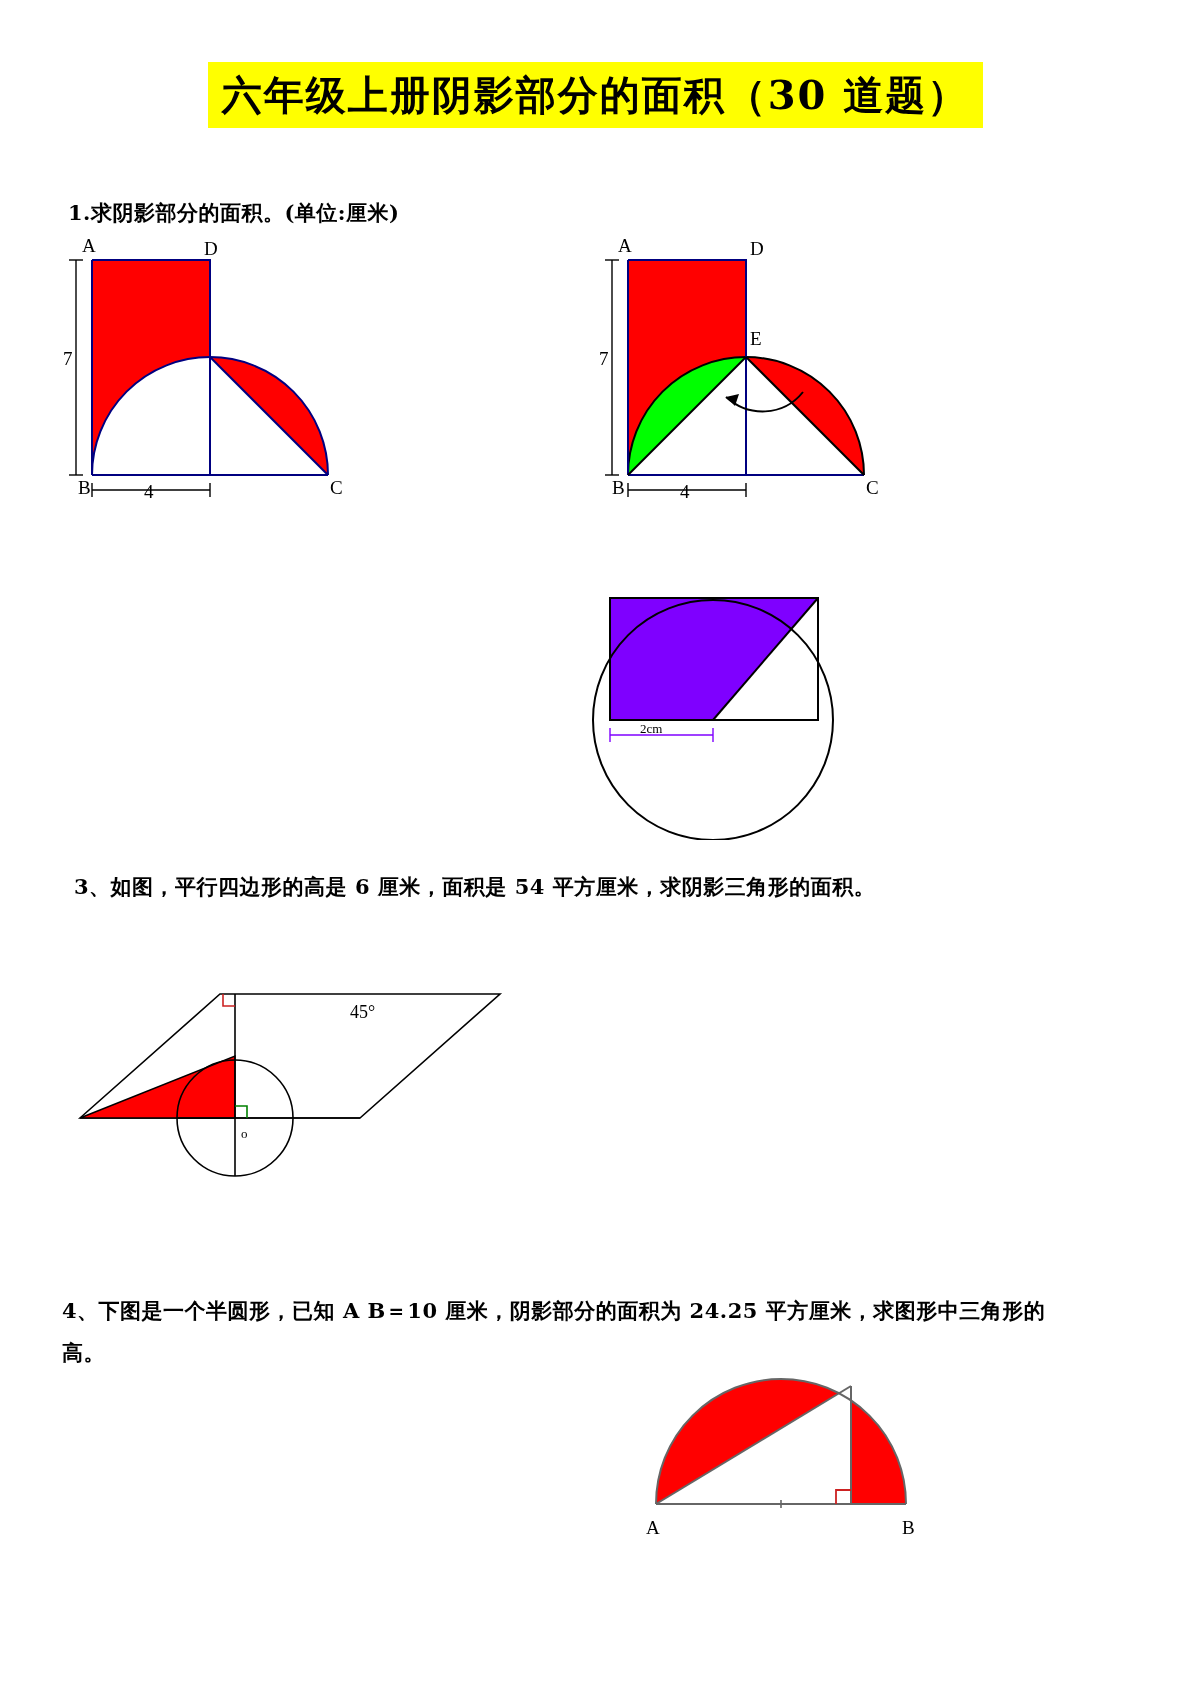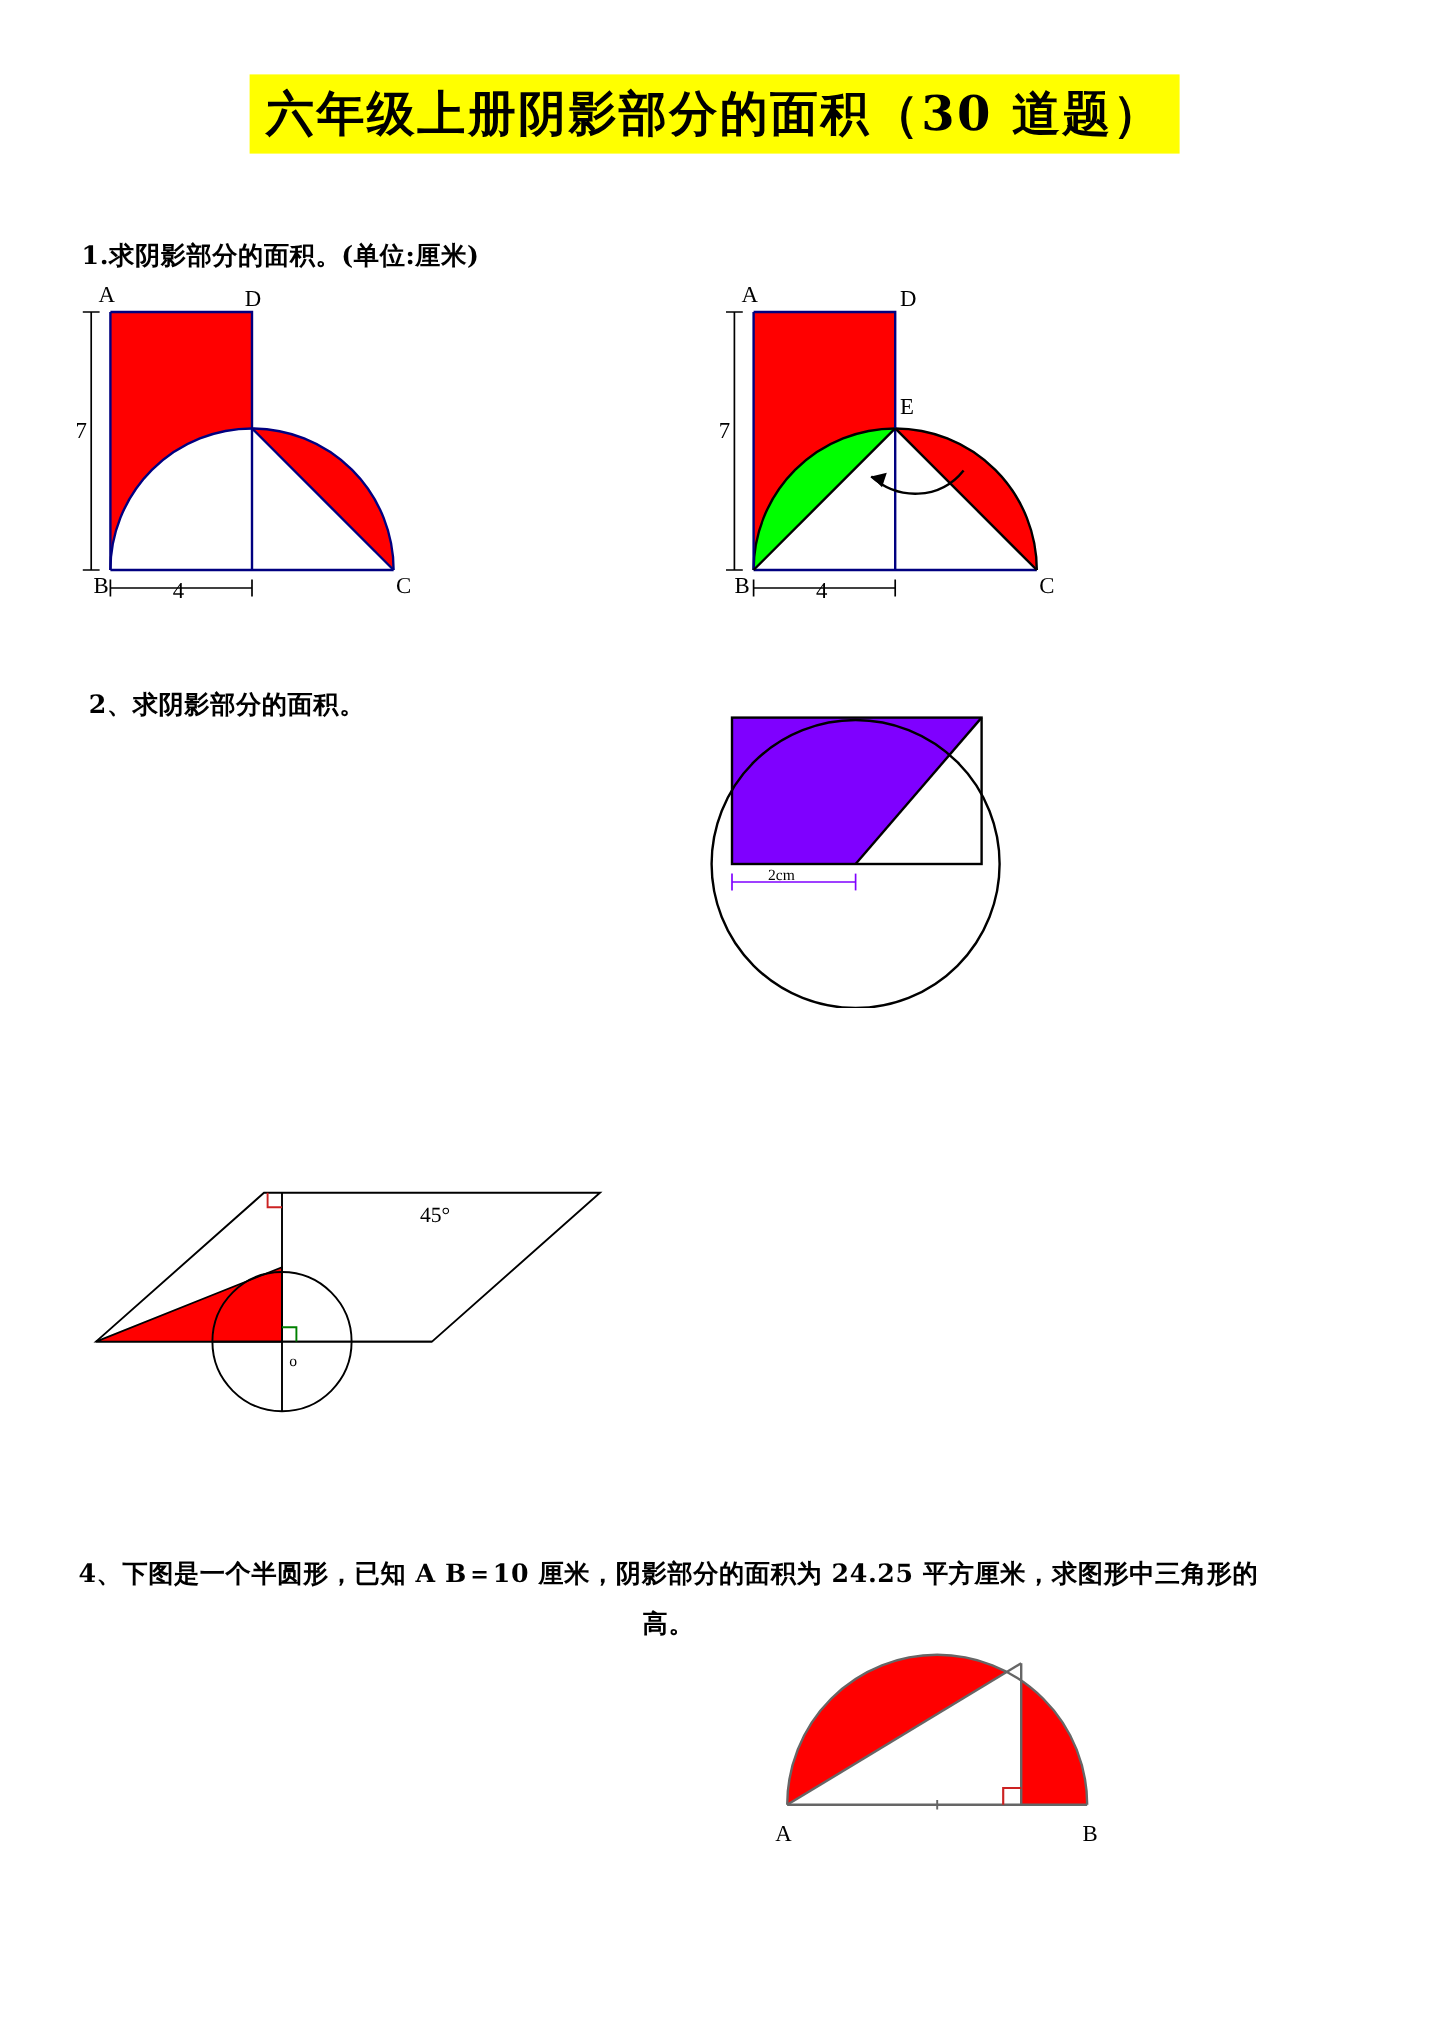--- a/index.html
+++ b/index.html
@@ -42,21 +42,20 @@
     white-space: nowrap;
   }
   
   .qtext {
     position: absolute;
     font-family: "DejaVu Serif", serif;
     font-weight: bold;
     font-size: 21px;
     line-height: 42px;
     letter-spacing: 0.5px;
-    text-align: center;
   }
   .q1 { top: 192px; left: 68px; }
   .q2 { top: 566px; left: 74px; }
   .q3 { top: 866px; left: 74px; width: 990px; }
   .q4 { top: 1290px; left: 62px; width: 990px; }
 
   .fig { position: absolute; }
 
   svg text {
     font-family: "Liberation Serif", serif;
@@ -139,39 +138,39 @@
       <text class="lbl" x="20" y="20">A</text>
       <text class="lbl" x="152" y="23">D</text>
       <text class="lbl" x="14" y="262">B</text>
       <text class="lbl" x="268" y="262">C</text>
       <text class="lbl" x="152" y="113">E</text>
       <text class="lbl" x="1" y="133">7</text>
       <text class="lbl" x="82" y="266">4</text>
     </svg>
   </div>
 
-  <div class="qtext q2">2、求阴影部分的面积。</div>
 
   <div class="fig" style="top:580px; left:568px;text-align:center;">
     <svg width="300" height="260" viewBox="0 0 300 260" xmlns="http://www.w3.org/2000/svg">
 
       <path d="M42,18 L250,18 L145,140 L42,140 Z" fill="#7f00ff" stroke="none"></path>
       <circle cx="145" cy="140" r="120" fill="none" stroke="#000000" stroke-width="2"></circle>
 
       <rect x="42" y="18" width="208" height="122" fill="none" stroke="#000000" stroke-width="2"></rect>
 
       <line x1="250" y1="18" x2="145" y2="140" stroke="#000000" stroke-width="2"></line>
 
       <line x1="42" y1="155" x2="145" y2="155" stroke="#7f00ff" stroke-width="1.4"></line>
       <line x1="42" y1="148" x2="42" y2="162" stroke="#7f00ff" stroke-width="1.4"></line>
       <line x1="145" y1="148" x2="145" y2="162" stroke="#7f00ff" stroke-width="1.4"></line>
       <text class="lbl-small" x="72" y="153">2cm</text>
     </svg>
   </div>
 
+  <div class="qtext q3">3、如图，平行四边形的高是 6 厘米，面积是 54 平方厘米，求阴影三角形的面积。</div>
 
   <div class="fig" style="top:978px; left:60px;">
     <svg width="480" height="210" viewBox="0 0 480 210" xmlns="http://www.w3.org/2000/svg">
 
       <polygon points="20,140 160,16 440,16 300,140" fill="none" stroke="#000000" stroke-width="1.6"></polygon>
 
       <polygon points="20,140 175,78 175,140" fill="#ff0000" stroke="#000000" stroke-width="1.4"></polygon>
 
       <circle cx="175" cy="140" r="58" fill="none" stroke="#000000" stroke-width="1.6"></circle>
 

